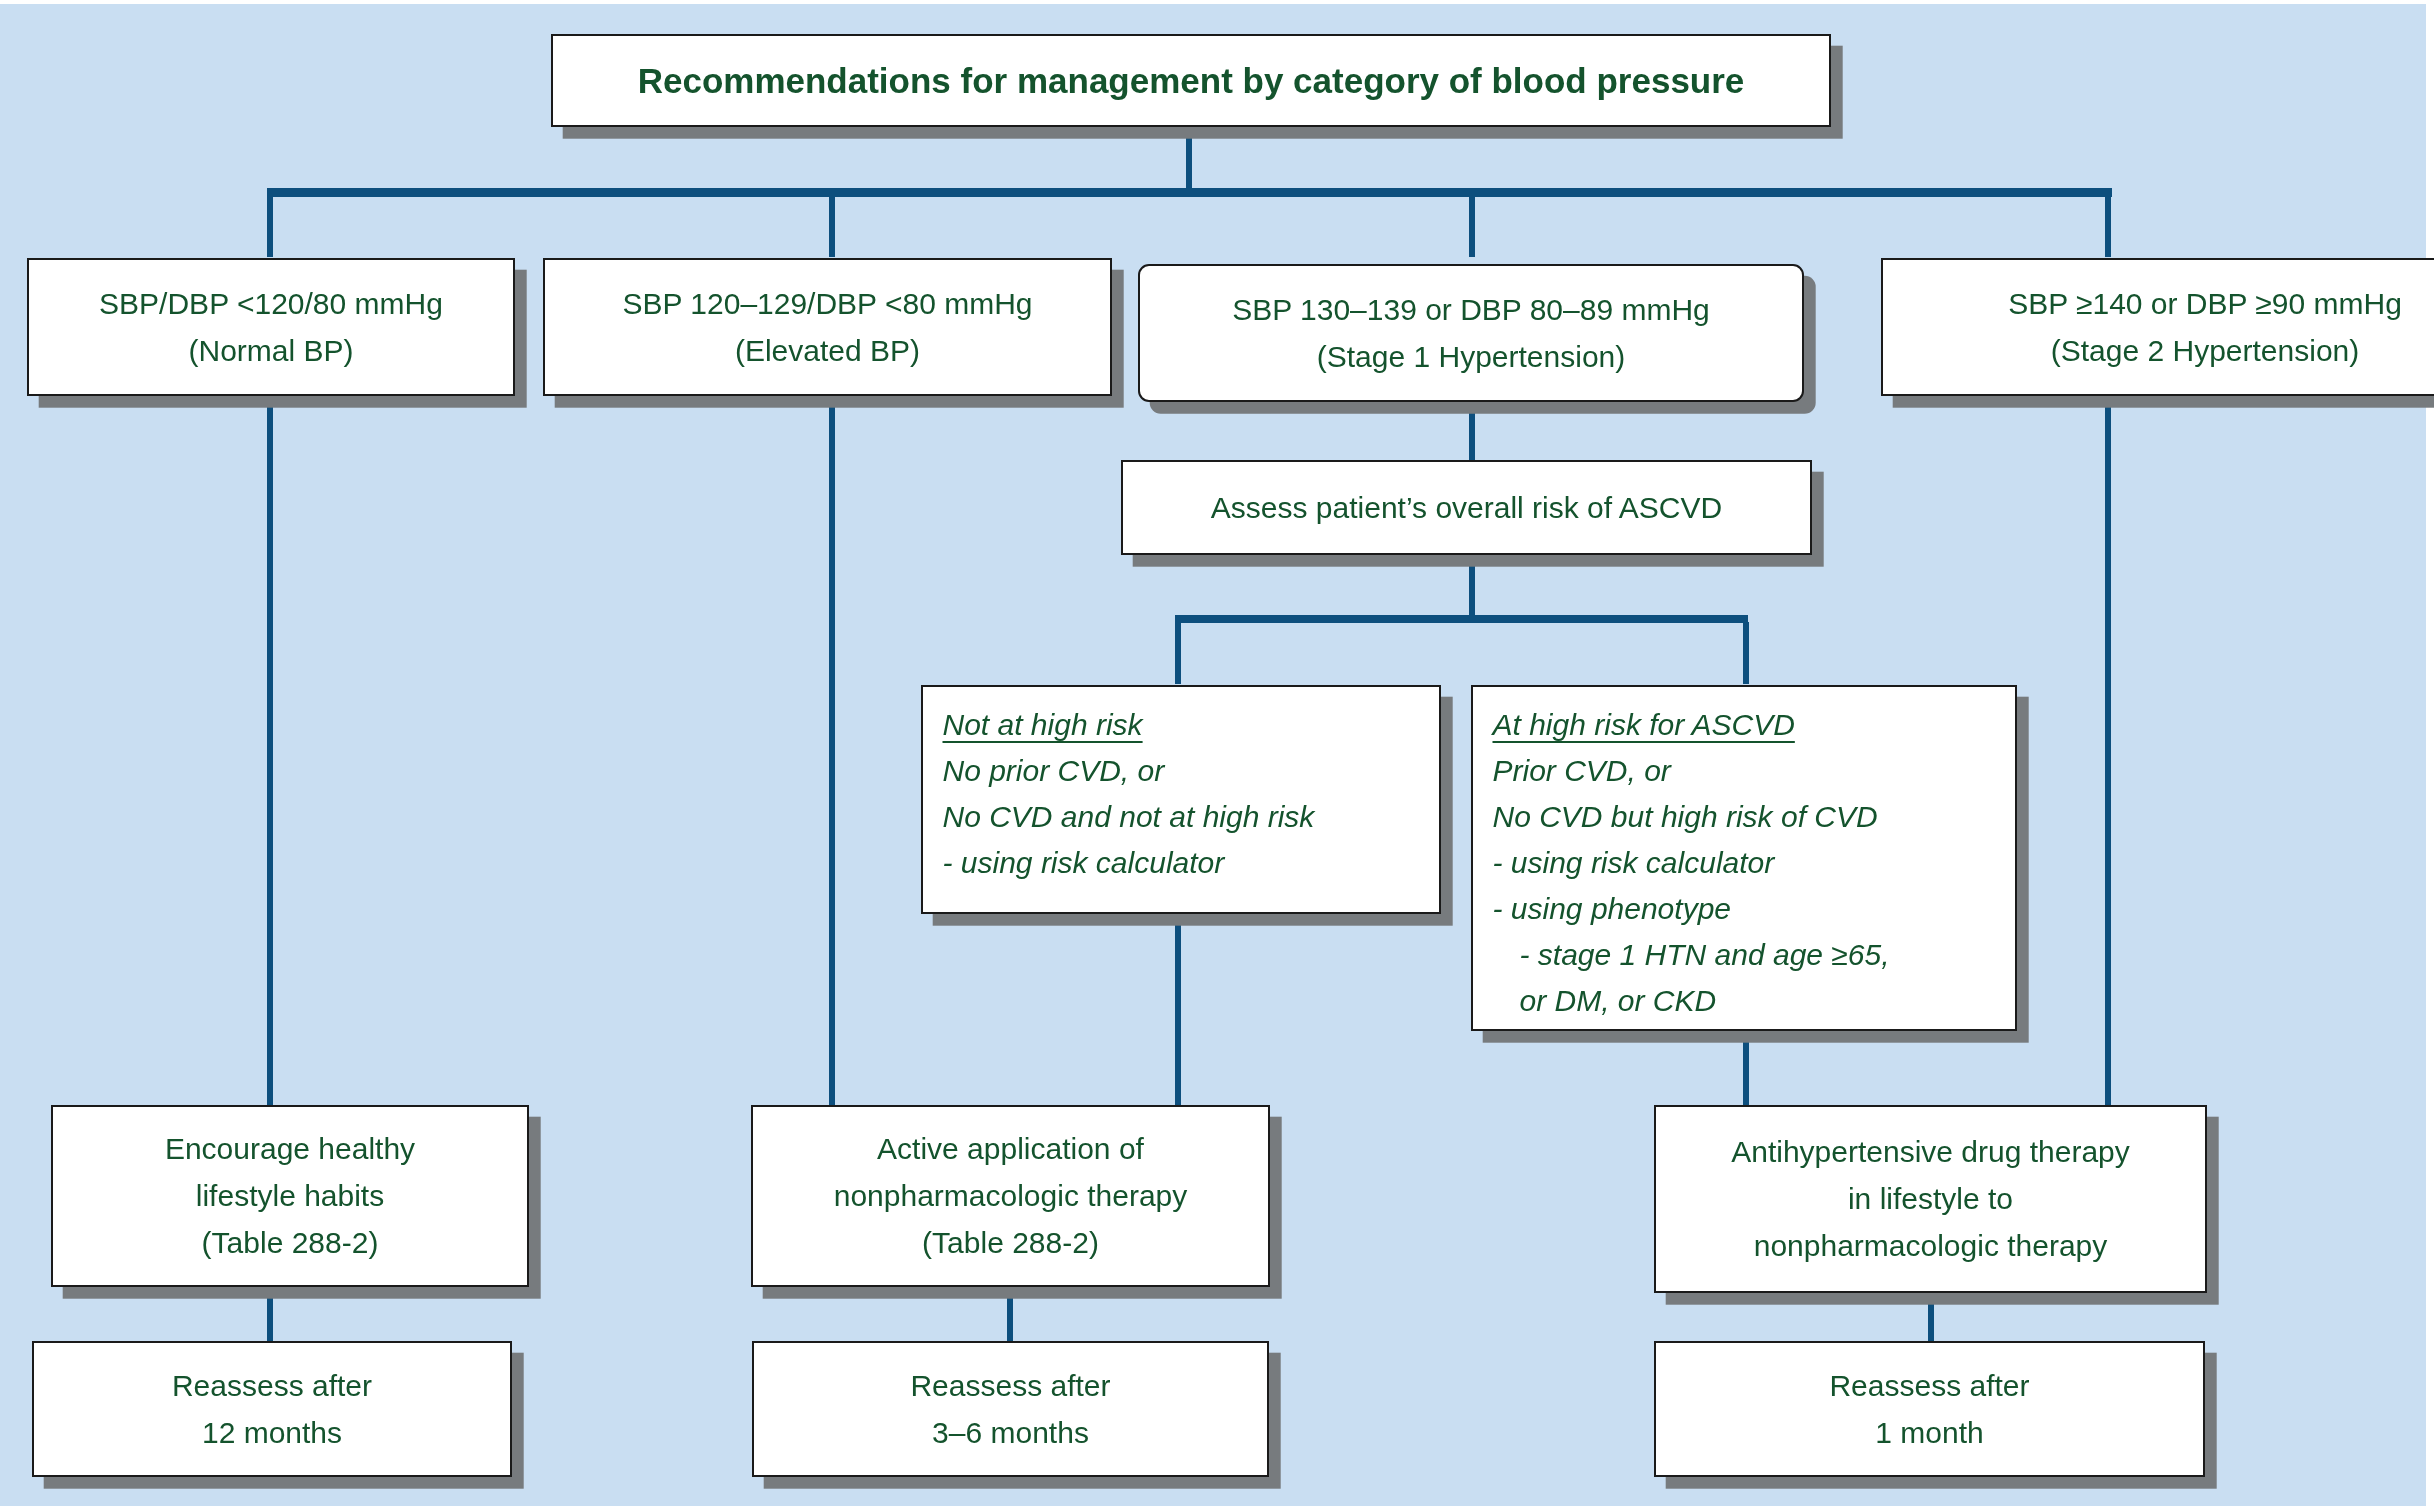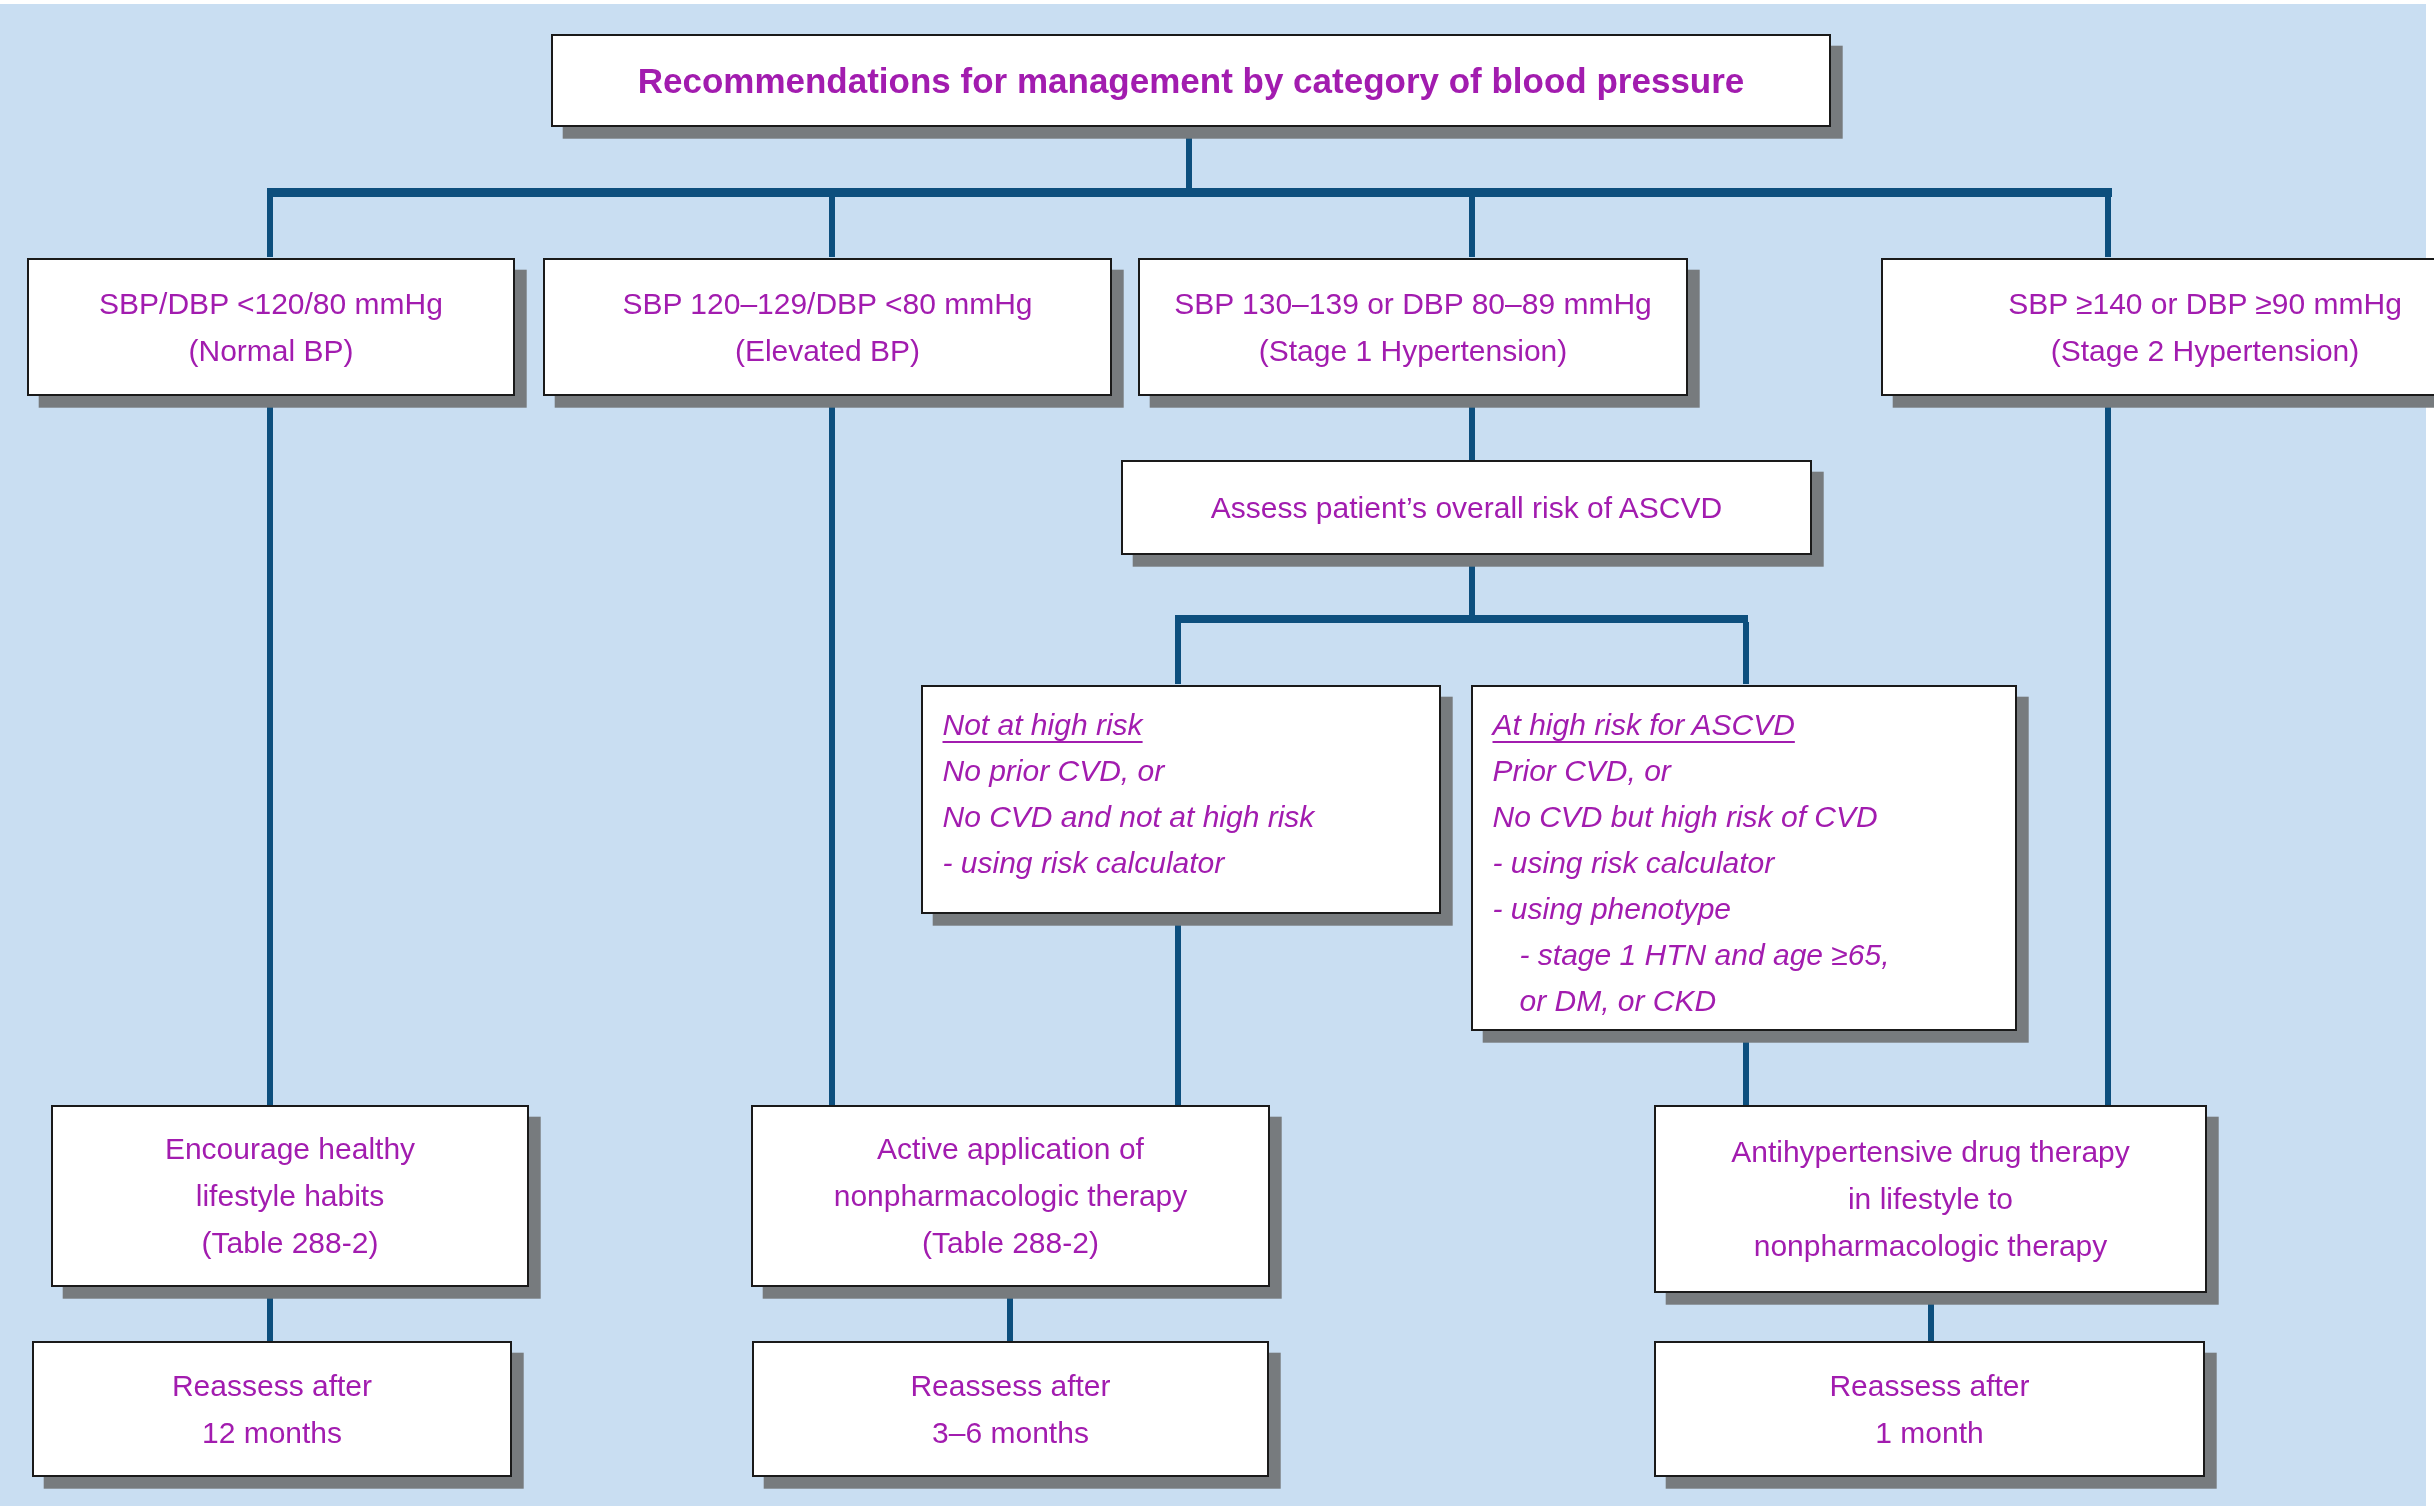--- a/index.html
+++ b/index.html
@@ -2,21 +2,21 @@
 <html><head>
 <meta charset="utf-8">
 <style>
   html, body { margin: 0; padding: 0; background: #ffffff; }
   #canvas {
     position: relative;
     width: 2434px;
     height: 1507px;
     background: #ffffff;
     font-family: "Liberation Sans", "DejaVu Sans", sans-serif;
-    color: #a21caf;
+    color: #14532d;
     overflow: hidden;
   }
   #panel {
     position: absolute;
     left: 0; top: 3.9px;
     width: 2426px; height: 1503px;
     background: #c9def2;
   }
   .box {
     position: absolute;
@@ -87,21 +87,21 @@
     </div>
 
     <div class="box" style="left:27px; top:254px; width:488px; height:138px;">
       <span class="txt">SBP/DBP &lt;120/80 mmHg</span>
       <span class="txt">(Normal BP)</span>
     </div>
     <div class="box" style="left:543px; top:254px; width:569px; height:138px;">
       <span class="txt">SBP 120–129/DBP &lt;80 mmHg</span>
       <span class="txt">(Elevated BP)</span>
     </div>
-    <div class="box" style="left:1138px; top:254px; width:550px; height:138px;">
+    <div class="box" style="left:1138px; top:260px; width:666px; height:138px;border-radius:11px;">
       <span class="txt">SBP 130–139 or DBP 80–89 mmHg</span>
       <span class="txt">(Stage 1 Hypertension)</span>
     </div>
     <div class="box" style="left:1881px; top:254px; width:648px; height:138px;">
       <span class="txt">SBP ≥140 or DBP ≥90 mmHg</span>
       <span class="txt">(Stage 2 Hypertension)</span>
     </div>
 
     <div class="box" style="left:1121px; top:456px; width:691px; height:95px;">
       <span class="txt">Assess patient’s overall risk of ASCVD</span>

